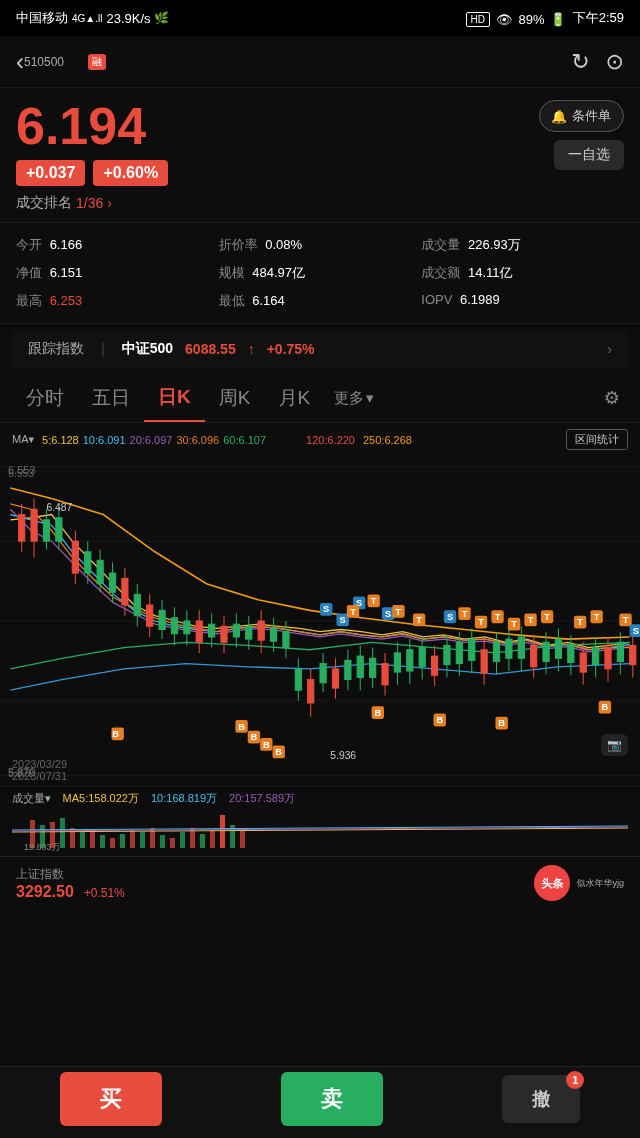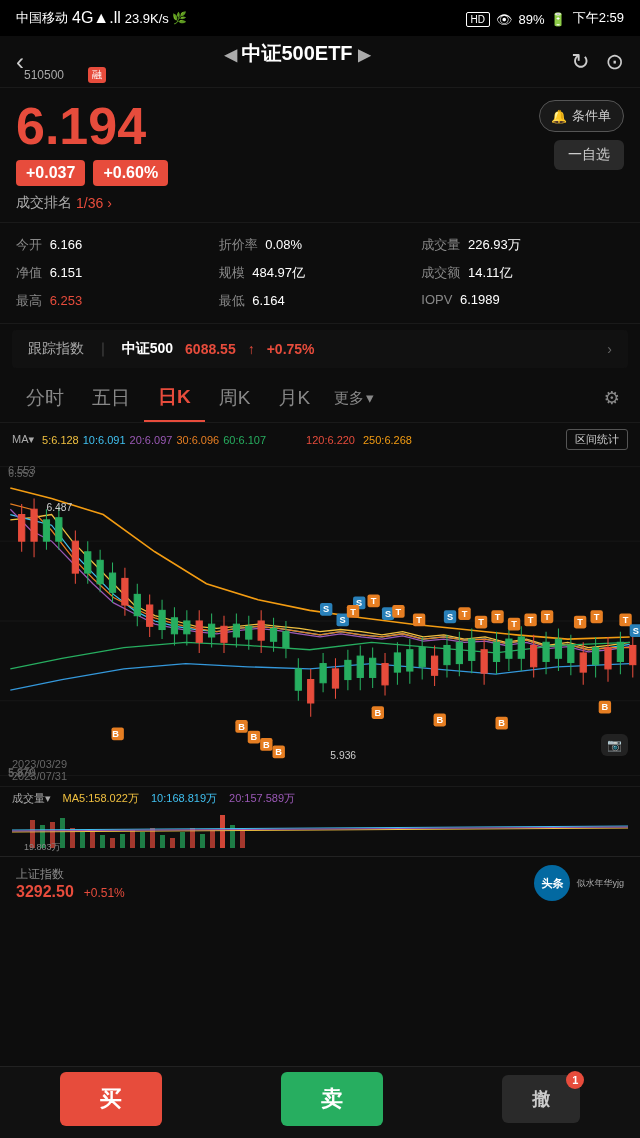--- a/index.html
+++ b/index.html
@@ -345,21 +345,21 @@
       height: 18px;
       font-size: 11px;
       display: flex;
       align-items: center;
       justify-content: center;
     }
     .avatar-circle {
       width: 36px;
       height: 36px;
       border-radius: 50%;
-      background: #0369a1;
+      background: #ef4444;
       display: flex;
       align-items: center;
       justify-content: center;
       font-size: 11px;
       color: #fff;
       font-weight: bold;
     }
     .avatar-name {
       font-size: 9px;
       color: #aaa;
@@ -371,41 +371,36 @@
       width: 100%;
       height: 100%;
     }
   </style>
 </head>
 <body>
 
 <div class="status-bar">
   <div class="status-left">
     <span>中国移动</span>
-    <span style="font-size:16px;">4G▲.ll</span>
+    <span style="font-size:10px;">4G▲.ll</span>
     <span>23.9K/s</span>
     <span style="color:#27ae60; font-size:12px;">🌿</span>
   </div>
   <div class="status-right">
     <span style="border:1px solid #fff; padding:1px 4px; font-size:10px; border-radius:2px;">HD</span>
     <span>👁</span>
     <span>89%</span>
     <span>🔋</span>
     <span>下午2:59</span>
   </div>
 </div>
 
 <div class="nav-bar">
   <span style="font-size:24px; color:#ccc; cursor:pointer;">‹</span>
   <div class="nav-title">
-    <div class="main-title">
-      <span style="color:#aaa; font-size:16px;">◀ </span>
-      <span>中证500ETF</span>
-      <span style="color:#aaa; font-size:16px;"> ▶</span>
-    </div>
     <div class="sub-title">
       <span>510500</span>
       <span class="rong-badge">融</span>
     </div>
   </div>
   <div class="nav-icons">
     <span style="font-size:22px; color:#ccc; cursor:pointer;">↻</span>
     <span style="font-size:22px; color:#ccc; cursor:pointer;">⊙</span>
   </div>
 </div>

